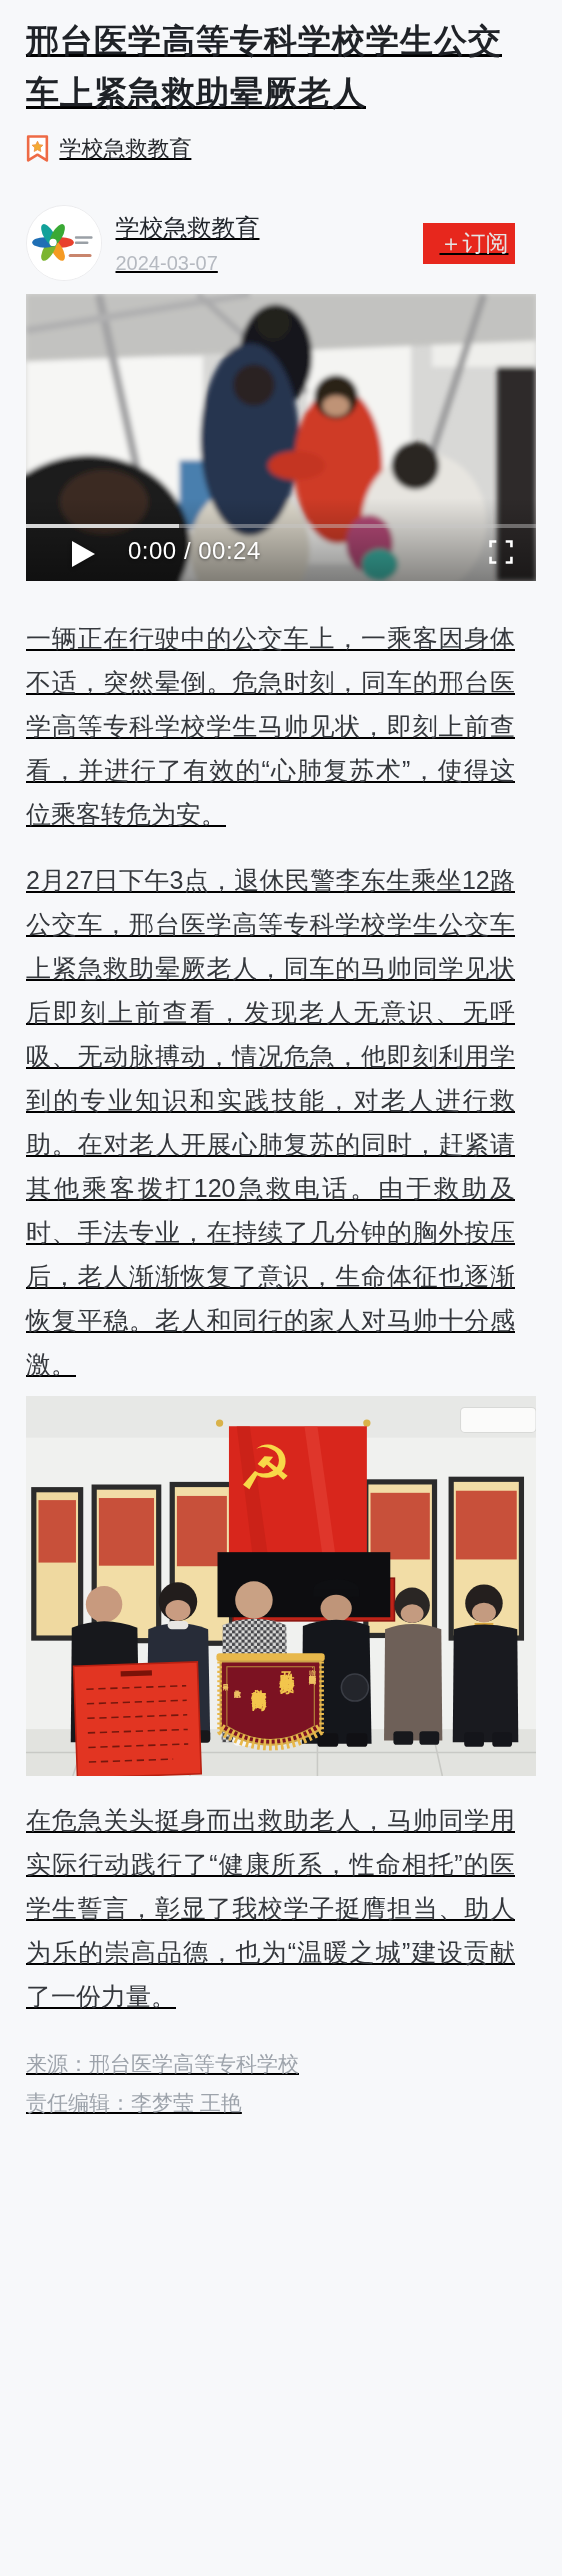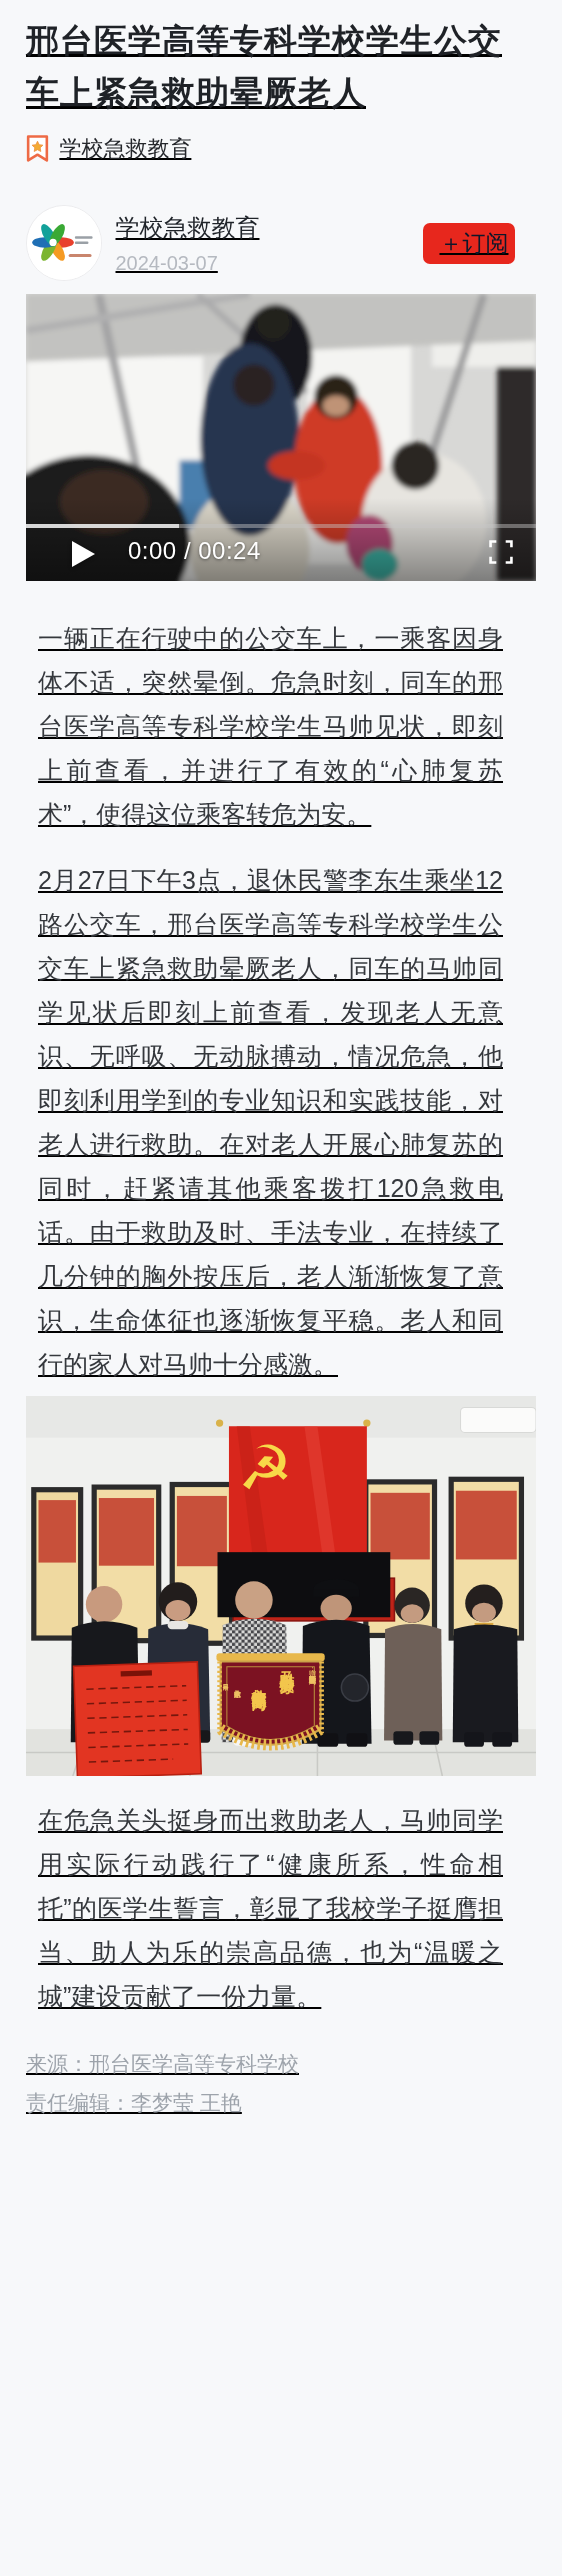--- a/index.html
+++ b/index.html
@@ -10,32 +10,32 @@
 
   .badge-row{margin:16.7px 26px 0;display:flex;align-items:center;height:27px;}
   .badge-row svg{width:23px;height:27px;flex:0 0 auto;}
   .badge-label{margin-left:10.4px;font-size:22px;color:#24262b;}
 
   .author-row{margin:43px 26px 0;display:flex;align-items:center;height:76px;}
   .avatar{width:76px;height:76px;border-radius:50%;background:#ffffff;border:0.5px solid #ececee;box-sizing:border-box;overflow:hidden;flex:0 0 auto;}
   .author-meta{margin-left:13.5px;}
   .author-name{font-size:24px;color:#1f2329;font-weight:500;text-align:center;}
   .author-date{margin-top:8.3px;font-size:20px;color:#b5b9c0;}
-  .subscribe-btn{margin-left:auto;width:92px;height:41px;border:none;border-radius:7px;background:#e7271d;color:#0f172a;font-size:23px;font-family:inherit;display:flex;align-items:center;justify-content:center;cursor:pointer;padding-left:16px;}
+  .subscribe-btn{margin-left:auto;width:92px;height:41px;border:none;border-radius:0;background:#e7271d;color:#e5e5e5;font-size:23px;font-family:inherit;display:flex;align-items:center;justify-content:center;cursor:pointer;padding-left:16px;}
 
   .video{position:relative;margin:12.5px 26px 0;width:510px;height:287px;background:#cfcfcd;overflow:hidden;}
   .video svg.scene{position:absolute;inset:0;width:100%;height:100%;}
   .vgradient{position:absolute;left:0;right:0;bottom:0;height:83px;background:linear-gradient(to bottom,rgba(0,0,0,0),rgba(0,0,0,0.42));}
   .progress{position:absolute;left:0;right:0;bottom:53px;height:4.2px;background:rgba(200,200,200,0.45);}
   .progress .played{height:100%;width:30%;background:rgba(235,235,235,0.85);}
   .play-tri{position:absolute;left:46px;bottom:13.5px;width:0;height:0;border-left:23px solid #ffffff;border-top:13.5px solid transparent;border-bottom:13.5px solid transparent;filter:drop-shadow(0 1px 2.1px rgba(0,0,0,0.45));}
   .time-label{position:absolute;left:102px;bottom:15.6px;font-size:24px;color:#ffffff;text-shadow:0 1px 3.1px rgba(0,0,0,0.5);letter-spacing:0.5px;}
   .fullscreen{position:absolute;right:23px;bottom:16.7px;width:24px;height:24px;}
 
-  .article-body p{margin:22px 38px 0;font-size:25px;line-height:44px;color:#35383d;text-align:justify;word-break:break-all;}
+  .article-body p{margin:22px 26px 0;font-size:25px;line-height:44px;color:#35383d;text-align:justify;word-break:break-all;}
   .article-body p.first{margin-top:35px;}
   .article-body p.after-photo{margin-top:40px;}
 
   .photo{position:relative;margin:10.4px 26px 0;width:510px;height:380px;overflow:hidden;background:#eceded;}
   .photo svg.scene{position:absolute;inset:0;width:100%;height:100%;}
   .flag-emblem{position:absolute;left:212px;top:41px;font-size:61px;line-height:62px;color:#f8d848;font-family:"DejaVu Sans",sans-serif;}
   .vcol{position:absolute;writing-mode:vertical-rl;text-orientation:upright;color:#f3c64d;font-weight:700;white-space:nowrap;}
   .vcol.main-r{left:251px;top:264px;font-size:14.6px;letter-spacing:1px;}
   .vcol.main-l{left:223px;top:281px;font-size:14.6px;letter-spacing:1px;}
   .vcol.dedication{left:281px;top:267px;font-size:7.3px;font-weight:400;color:#eec264;letter-spacing:0;}

